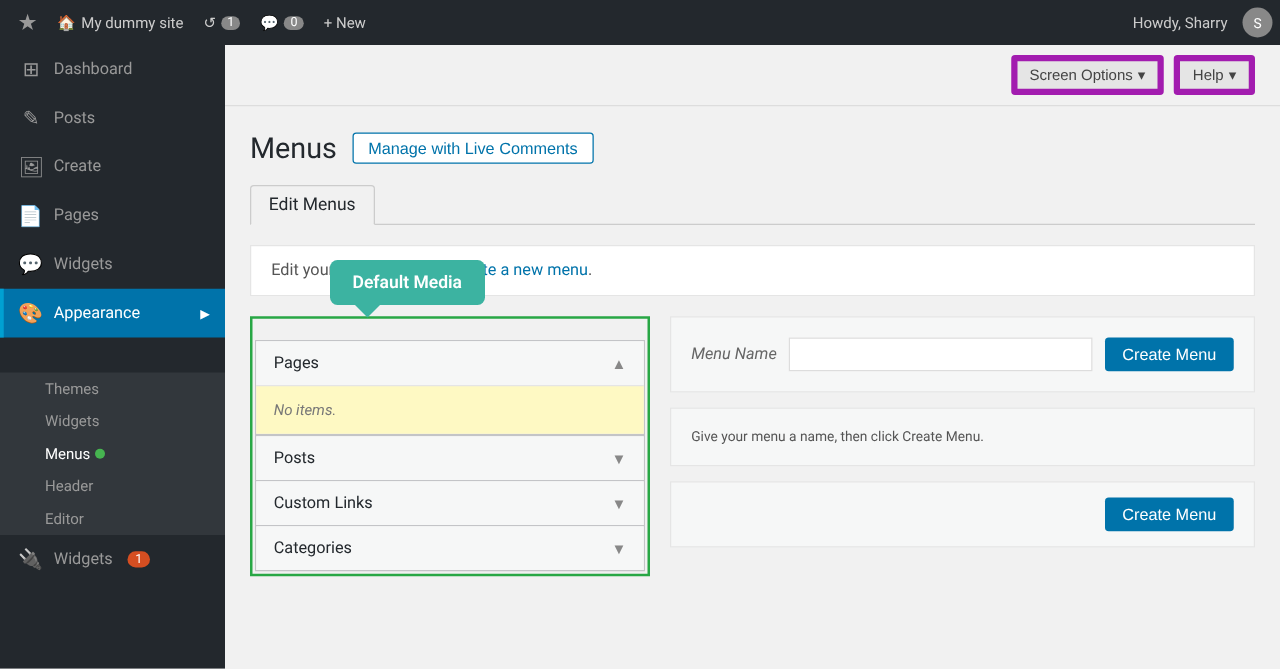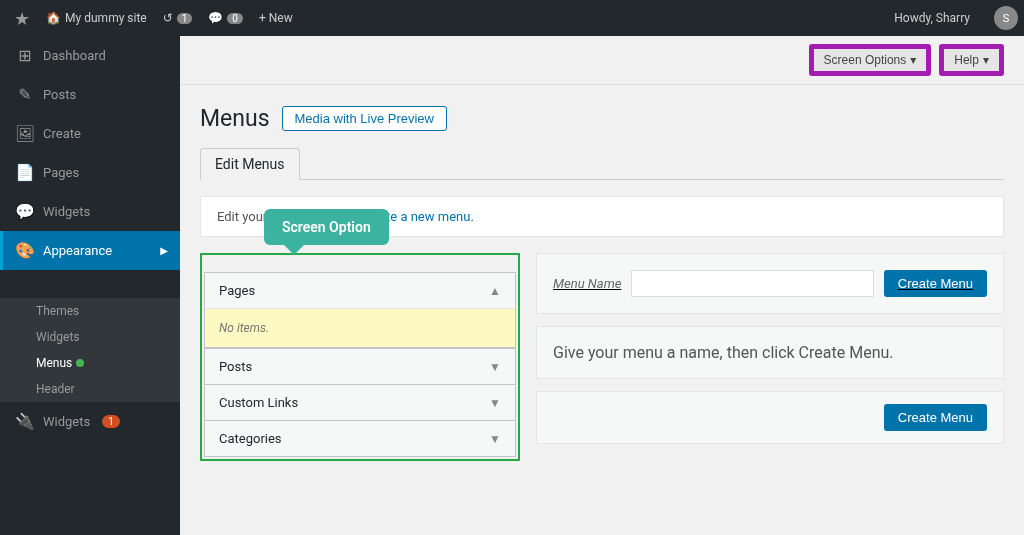--- a/index.html
+++ b/index.html
@@ -42,21 +42,21 @@
       margin-left: auto;
       display: flex;
       align-items: center;
       gap: 4px;
     }
     .adminbar-howdy {
       color: #ccc;
       font-size: 12px;
       display: flex;
       align-items: center;
-      gap: 24px;
+      gap: 12px;
       cursor: pointer;
     }
     .adminbar-avatar {
       width: 24px;
       height: 24px;
       border-radius: 50%;
       background: #888;
       display: flex;
       align-items: center;
       justify-content: center;
@@ -273,21 +273,20 @@
       flex: 1;
     }
     .menu-name-row {
       display: flex;
       align-items: center;
       gap: 10px;
       margin-bottom: 12px;
       background: #f6f7f7;
       border: 1px solid #e5e5e5;
       padding: 16px;
-      text-decoration: underline;
     }
     .menu-name-label {
       font-style: italic;
       font-size: 13px;
       color: #666;
       white-space: nowrap;
     }
     .menu-name-input {
       flex: 1;
       padding: 5px 8px;
@@ -304,21 +303,21 @@
       cursor: pointer;
       border-radius: 3px;
       display: block;
       margin-left: auto;
     }
 
     .menu-help-text {
       background: #f6f7f7;
       border: 1px solid #e5e5e5;
       padding: 16px;
-      font-size: 16px;
+      font-size: 11px;
       color: #555;
       margin-bottom: 12px;
     }
 
     .create-menu-btn-bottom {
       background: #0073aa;
       color: #fff;
       border: none;
       padding: 6px 14px;
       font-size: 13px;
@@ -428,20 +427,23 @@
       <div class="submenu-item">
         <span>Widgets</span>
       </div>
       <div class="submenu-item active">
         <span>Menus</span>
         <span class="green-dot"></span>
       </div>
       <div class="submenu-item">
         <span>Header</span>
       </div>
+      <div class="submenu-item">
+        <span>Editor</span>
+      </div>
     </div>
     <div class="menu-item plugins-item">
       <span class="menu-icon">🔌</span>
       <span>Widgets</span>
       <span class="plugins-badge">1</span>
     </div>
   </div>
 
   <div id="main-content">
     <div class="content-header">
@@ -452,40 +454,40 @@
       <button class="help-btn">
         <span>Help</span>
         <span>▾</span>
       </button>
     </div>
 
     <div class="content-body">
 
       <div class="page-title-area">
         <h1 class="page-title">Menus</h1>
-        <button class="live-preview-btn">Media with Live Preview</button>
+        <button class="live-preview-btn">Manage with Live Comments</button>
       </div>
 
       <div class="nav-tab-wrapper">
         <span class="nav-tab active">Edit Menus</span>
       </div>
 
       <div class="edit-notice">
         <span>Edit your menu below, or</span>
         <a href="#">create a new menu</a><span>.</span>
       </div>
 
       <div class="menus-layout">
 
         <div class="menu-left-panel">
           <div class="left-panel-box">
 
             <div style="position:relative;">
               <div class="callout">
-                <div class="callout-bubble">Screen Option</div>
+                <div class="callout-bubble">Default Media</div>
               </div>
               <div class="accordion-section expanded">
                 <div class="accordion-header">
                   <span>Pages</span>
                   <span class="accordion-arrow accordion-arrow-up">▲</span>
 
                 </div>
                 <div class="accordion-body">
                   <span>No items.</span>
                 </div>

